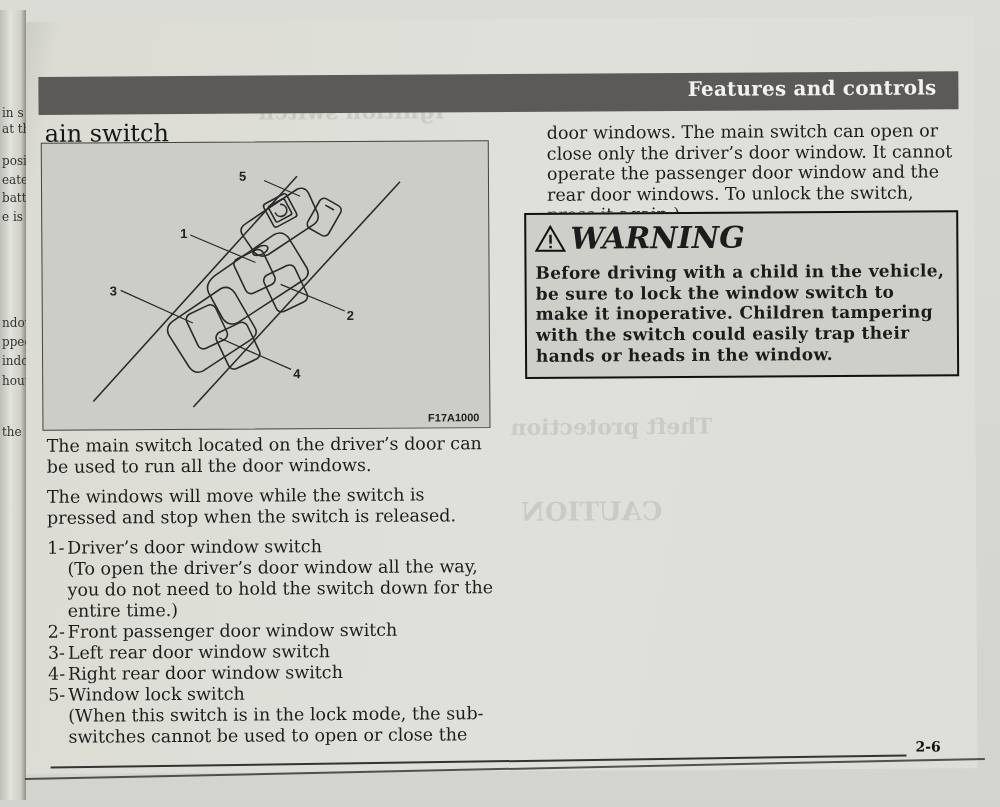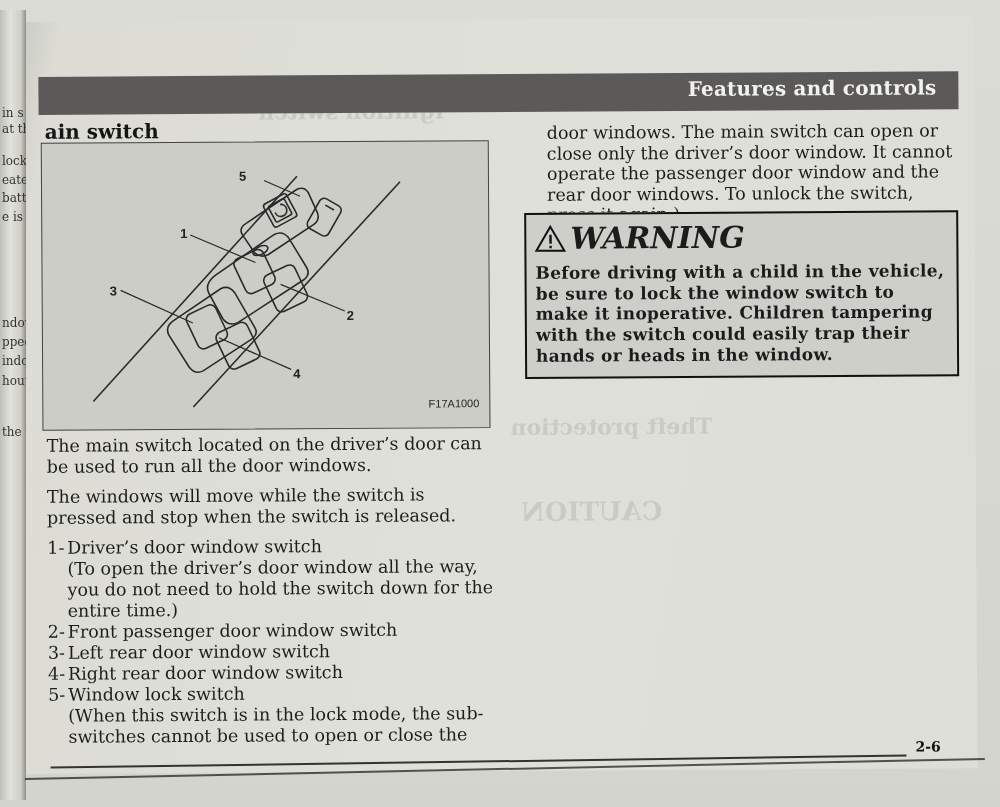--- a/index.html
+++ b/index.html
@@ -23,30 +23,30 @@
   .left-curl .frag { position:absolute; left:2px; font-size:12px; line-height:15px; color:#333; white-space:nowrap; }
   .header-band {
     position:absolute; left:20px; top:55px; width:920px; height:38px;
     background:#5c5a58;
   }
   .header-band .title {
     position:absolute; right:22px; top:4px;
     font-size:20px; font-weight:bold; color:#f2f2ee; letter-spacing:0.2px;
   }
   .section-title {
-    position:absolute; left:26px; top:98px; font-size:20px; font-weight:bold; color:#151515;
+    position:absolute; left:26px; top:98px; font-size:24px; font-weight:normal; color:#151515;
   }
   .figure {
     position:absolute; left:22px; top:121px; width:446px; height:286px;
     background:#cdcdc7; border:1px solid #444;
   }
   .figure svg { position:absolute; left:0; top:0; }
   .fig-code {
-    position:absolute; right:10px; bottom:18px;
-    font-family:"Liberation Sans", sans-serif; font-size:11px; font-weight:normal; color:#222;
+    position:absolute; right:10px; bottom:4px;
+    font-family:"Liberation Sans", sans-serif; font-size:11px; font-weight:bold; color:#222;
   }
   .body-text { position:absolute; font-size:17.5px; line-height:21px; color:#1d1d1d; }
   .para { margin:0 0 9px 0; }
   .list { list-style:none; padding:0; margin:0; }
   .list li { display:flex; }
   .list .num { width:20px; flex:none; }
   .list .note { padding-left:20px; }
   .right-col { position:absolute; left:528px; top:104px; width:412px; font-size:17.5px; line-height:20.5px; }
   .warning-box {
     position:absolute; left:505px; top:194px; width:430px; height:162px;
@@ -159,21 +159,21 @@
     <div class="warning-body">Before driving with a child in the vehicle, be sure to lock the window switch to make it inoperative. Children tampering with the switch could easily trap their hands or heads in the window.</div>
   </div>
 
   <div class="footer-line"></div>
   <div class="page-num">2-6</div>
 </div>
 
 <div class="left-curl">
   <span class="frag" style="top:96px">in s</span>
   <span class="frag" style="top:112px">at the</span>
-  <span class="frag" style="top:144px">lock</span>
+  <span class="frag" style="top:144px">posi</span>
   <span class="frag" style="top:163px">eated</span>
   <span class="frag" style="top:181px">batte</span>
   <span class="frag" style="top:200px">e is r</span>
   <span class="frag" style="top:306px">ndows</span>
   <span class="frag" style="top:325px">pped</span>
   <span class="frag" style="top:344px">indow</span>
   <span class="frag" style="top:364px">hout</span>
   <span class="frag" style="top:415px">the w</span>
 </div>
 

